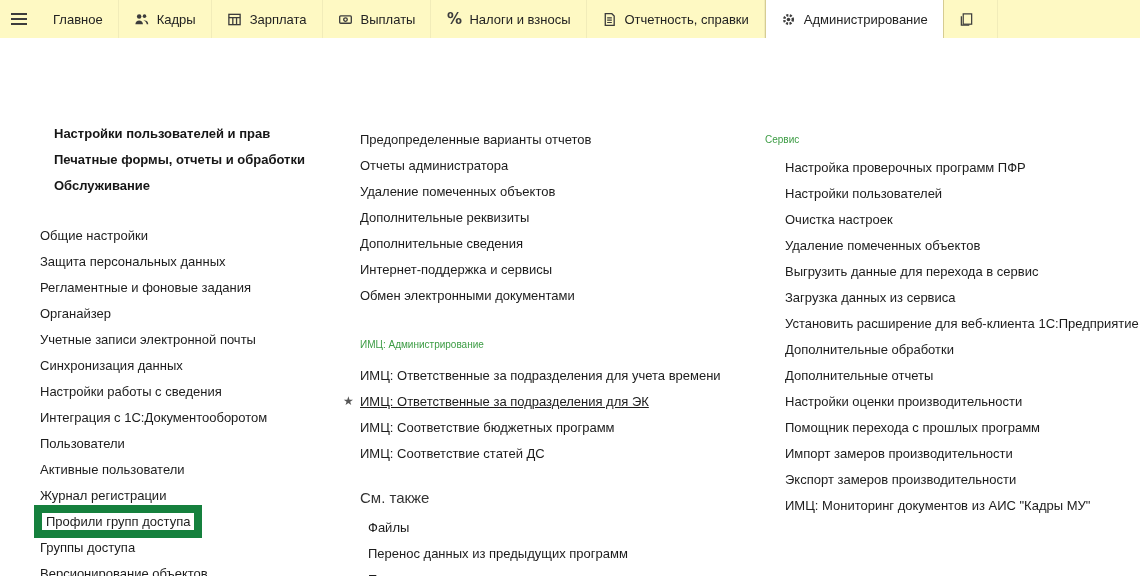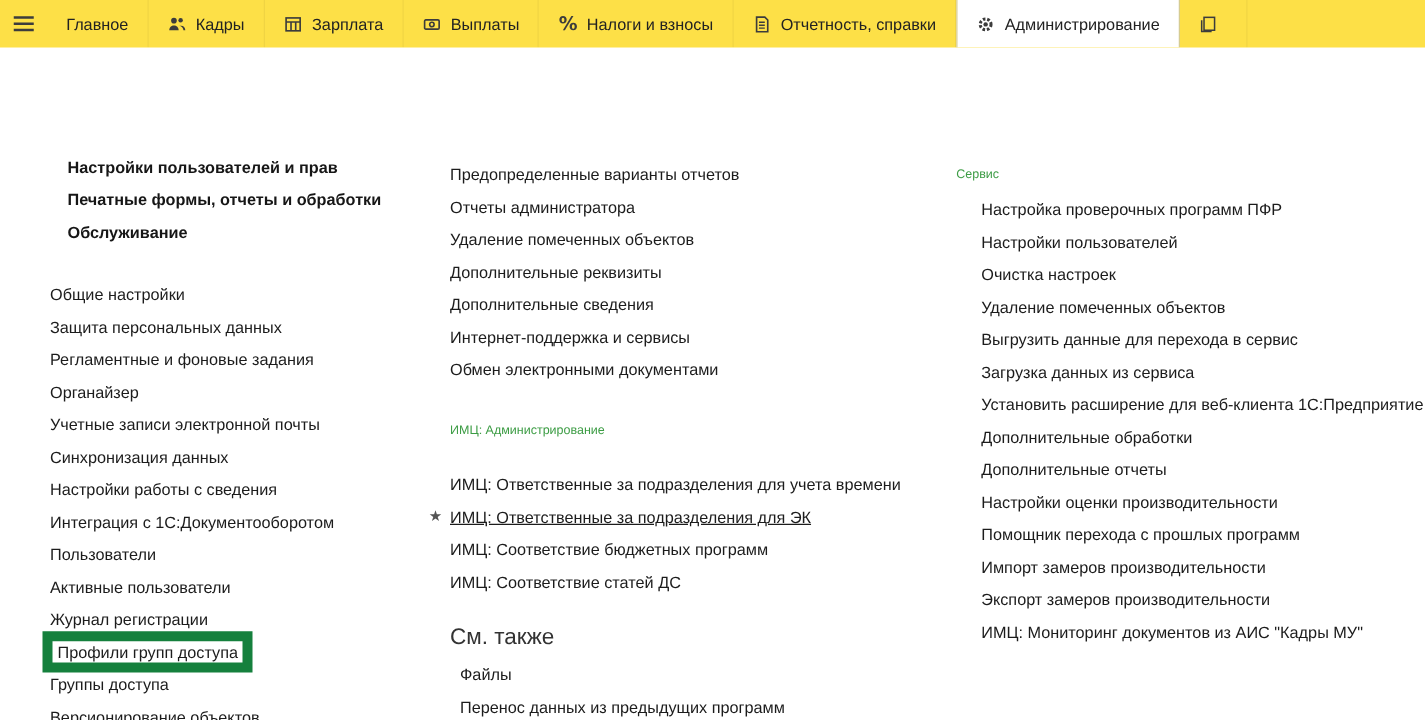--- a/index.html
+++ b/index.html
@@ -5,21 +5,21 @@
   * { margin:0; padding:0; box-sizing:border-box; }
   html,body { width:1140px; height:576px; overflow:hidden; }
   body {
     font-family:"Liberation Sans","DejaVu Sans",sans-serif;
     background:#ffffff; position:relative; color:#1c1c1c;
   }
 
   
   .topbar {
     position:absolute; top:0; left:0; width:1140px; height:38px;
-    background:#fde047; display:flex; align-items:stretch; overflow:hidden;
+    background:#fef9c3; display:flex; align-items:stretch; overflow:hidden;
   }
   .burger {
     width:38px; display:flex; flex-direction:column; justify-content:center;
     align-items:center; gap:3px; cursor:pointer; flex:0 0 auto;
   }
   .burger i { display:block; width:16px; height:2px; background:#3c3c3c; }
   .tab {
     display:flex; align-items:center; gap:7px; padding:0 15px;
     font-size:13px; color:#222; cursor:pointer; white-space:nowrap;
     border-right:1px solid rgba(0,0,0,0.05); flex:0 0 auto;
@@ -42,27 +42,27 @@
     height:26px; display:flex; align-items:center;
     font-size:13px; color:#1c1c1c; cursor:pointer; white-space:nowrap;
   }
   .bold-list .row .lbl { font-weight:bold; color:#161616;padding-left:14px; }
   #col1 .plain-list { margin-top:24px; }
 
   .green-header {
     height:32px; display:flex; align-items:center;
     font-size:10px; color:#3c9c44; white-space:nowrap;
   }
-  #col2 .green-header { margin-top:20px; margin-bottom:14px; }
+  #col2 .green-header { margin-top:20px; margin-bottom:2px; }
   #col3 .green-header { height:30px; margin-top:0; }
   #col3 .plain-list .row { padding-left:20px; }
 
   .see-also {
     height:26px; display:flex; align-items:center;
-    margin-top:18px; margin-bottom:4px; font-size:18px; color:#333; white-space:nowrap;
+    margin-top:18px; margin-bottom:4px; font-size:15px; color:#333; white-space:nowrap;
   }
   .see-links .row { padding-left:8px; }
 
   .star { display:none; font-family:"DejaVu Sans",sans-serif; font-size:12px; color:#555; }
   .row.starred .star { display:inline-block; width:17px; margin-left:-17px; }
   .row.underline .lbl { text-decoration:underline; }
 
   .row.highlight .lbl {
     border:8px solid #15803d; padding:1px 4px; margin-left:-6px;
   }

